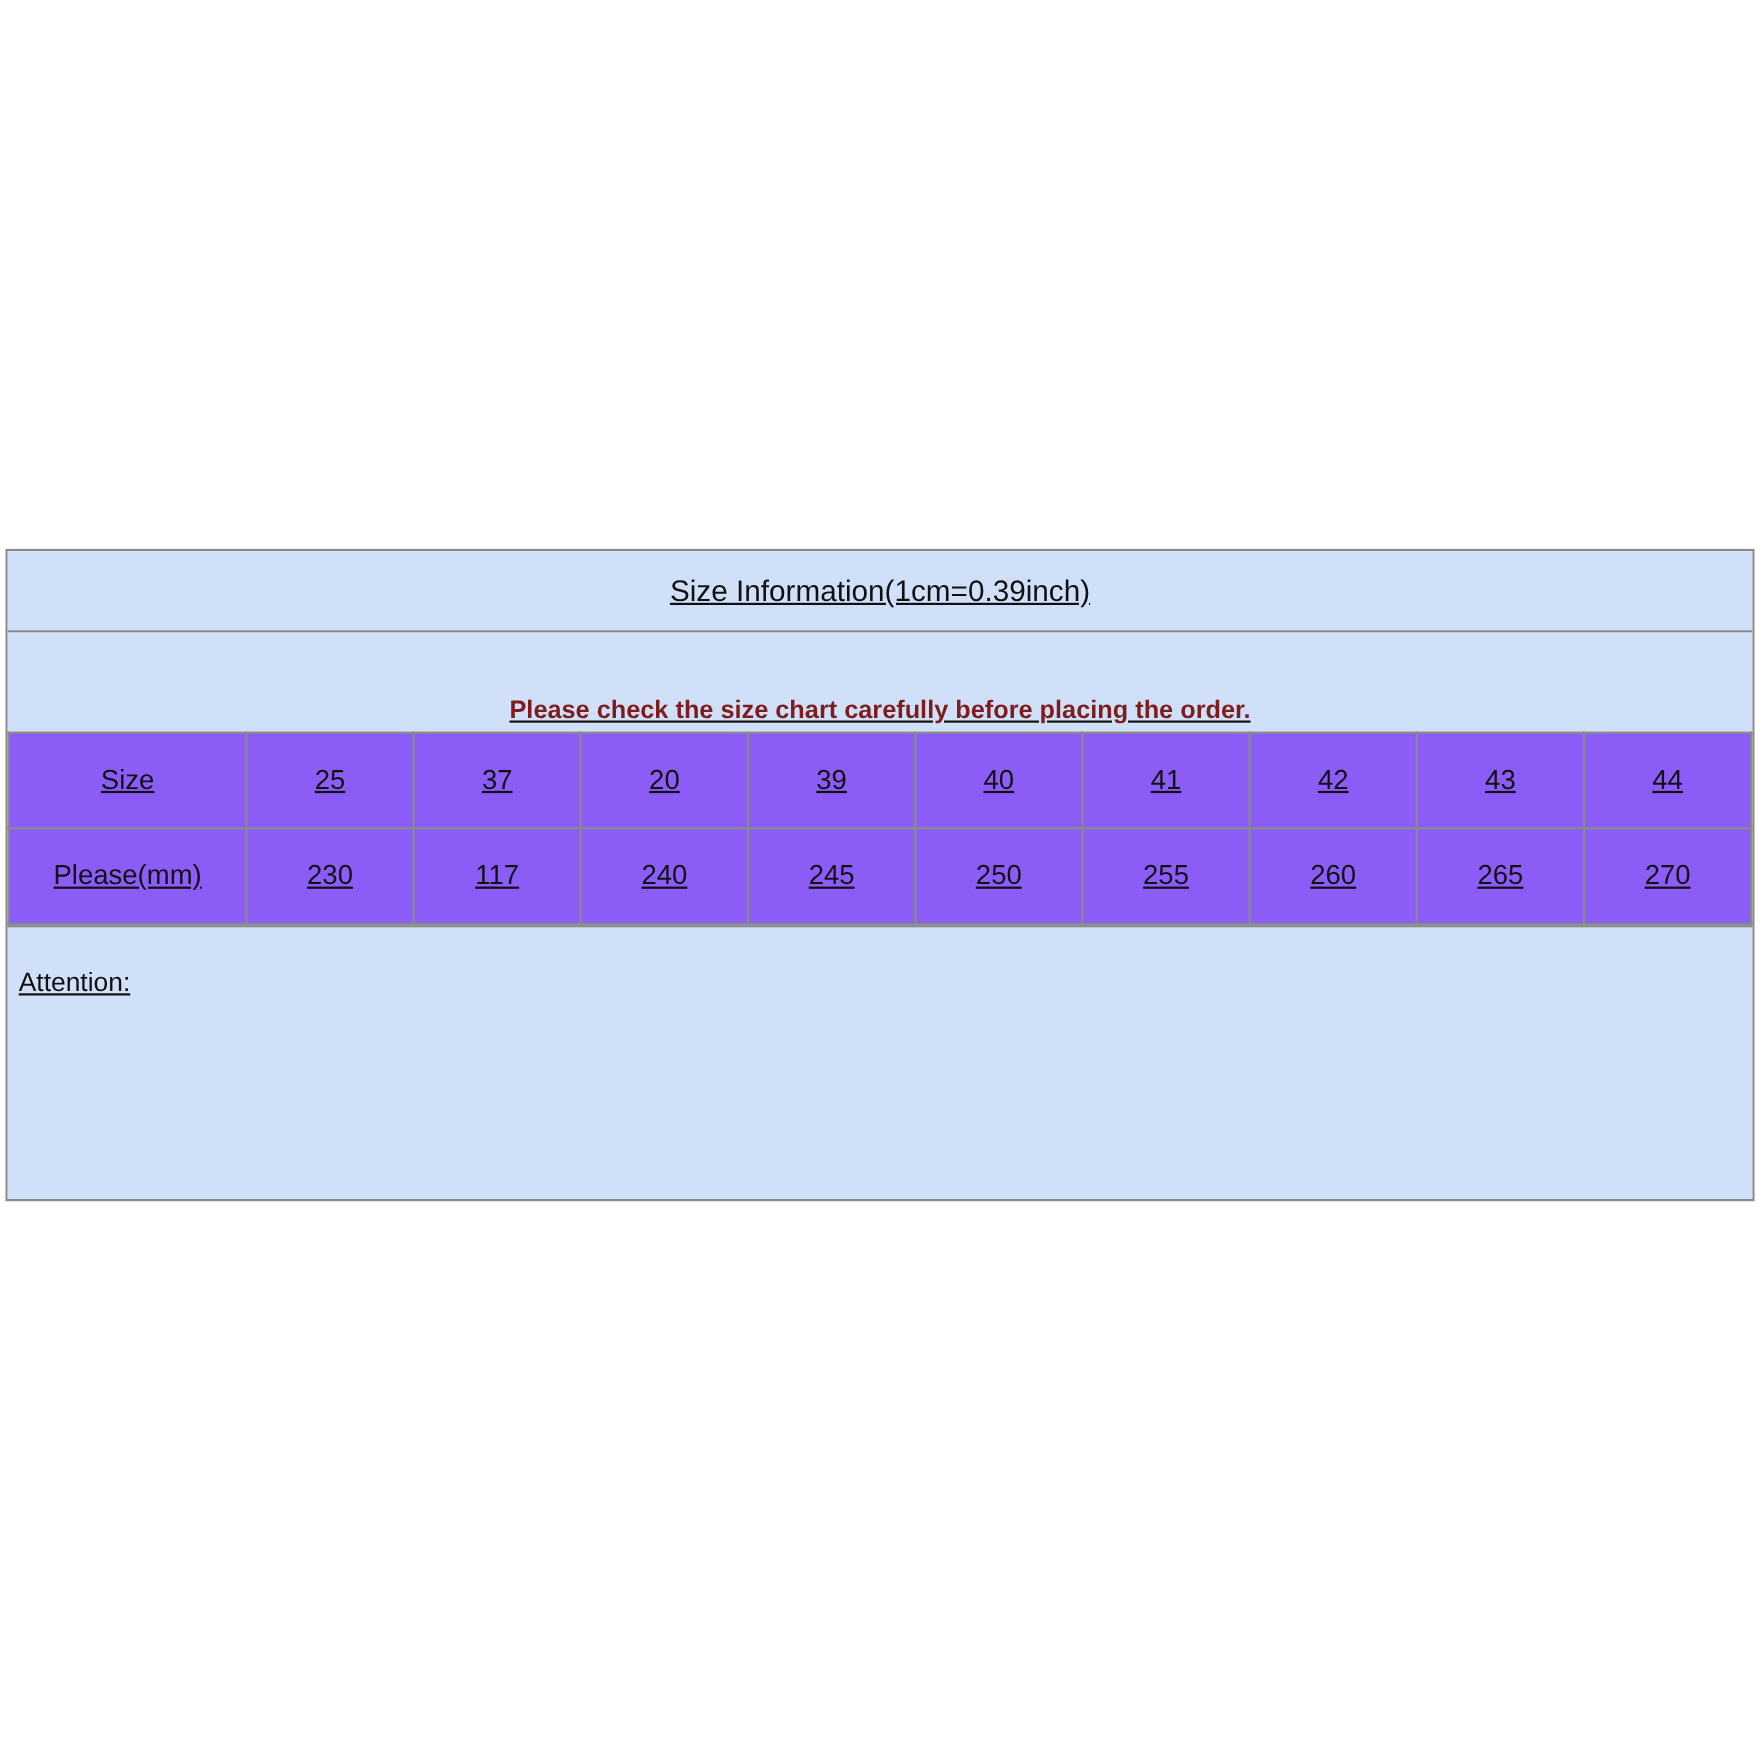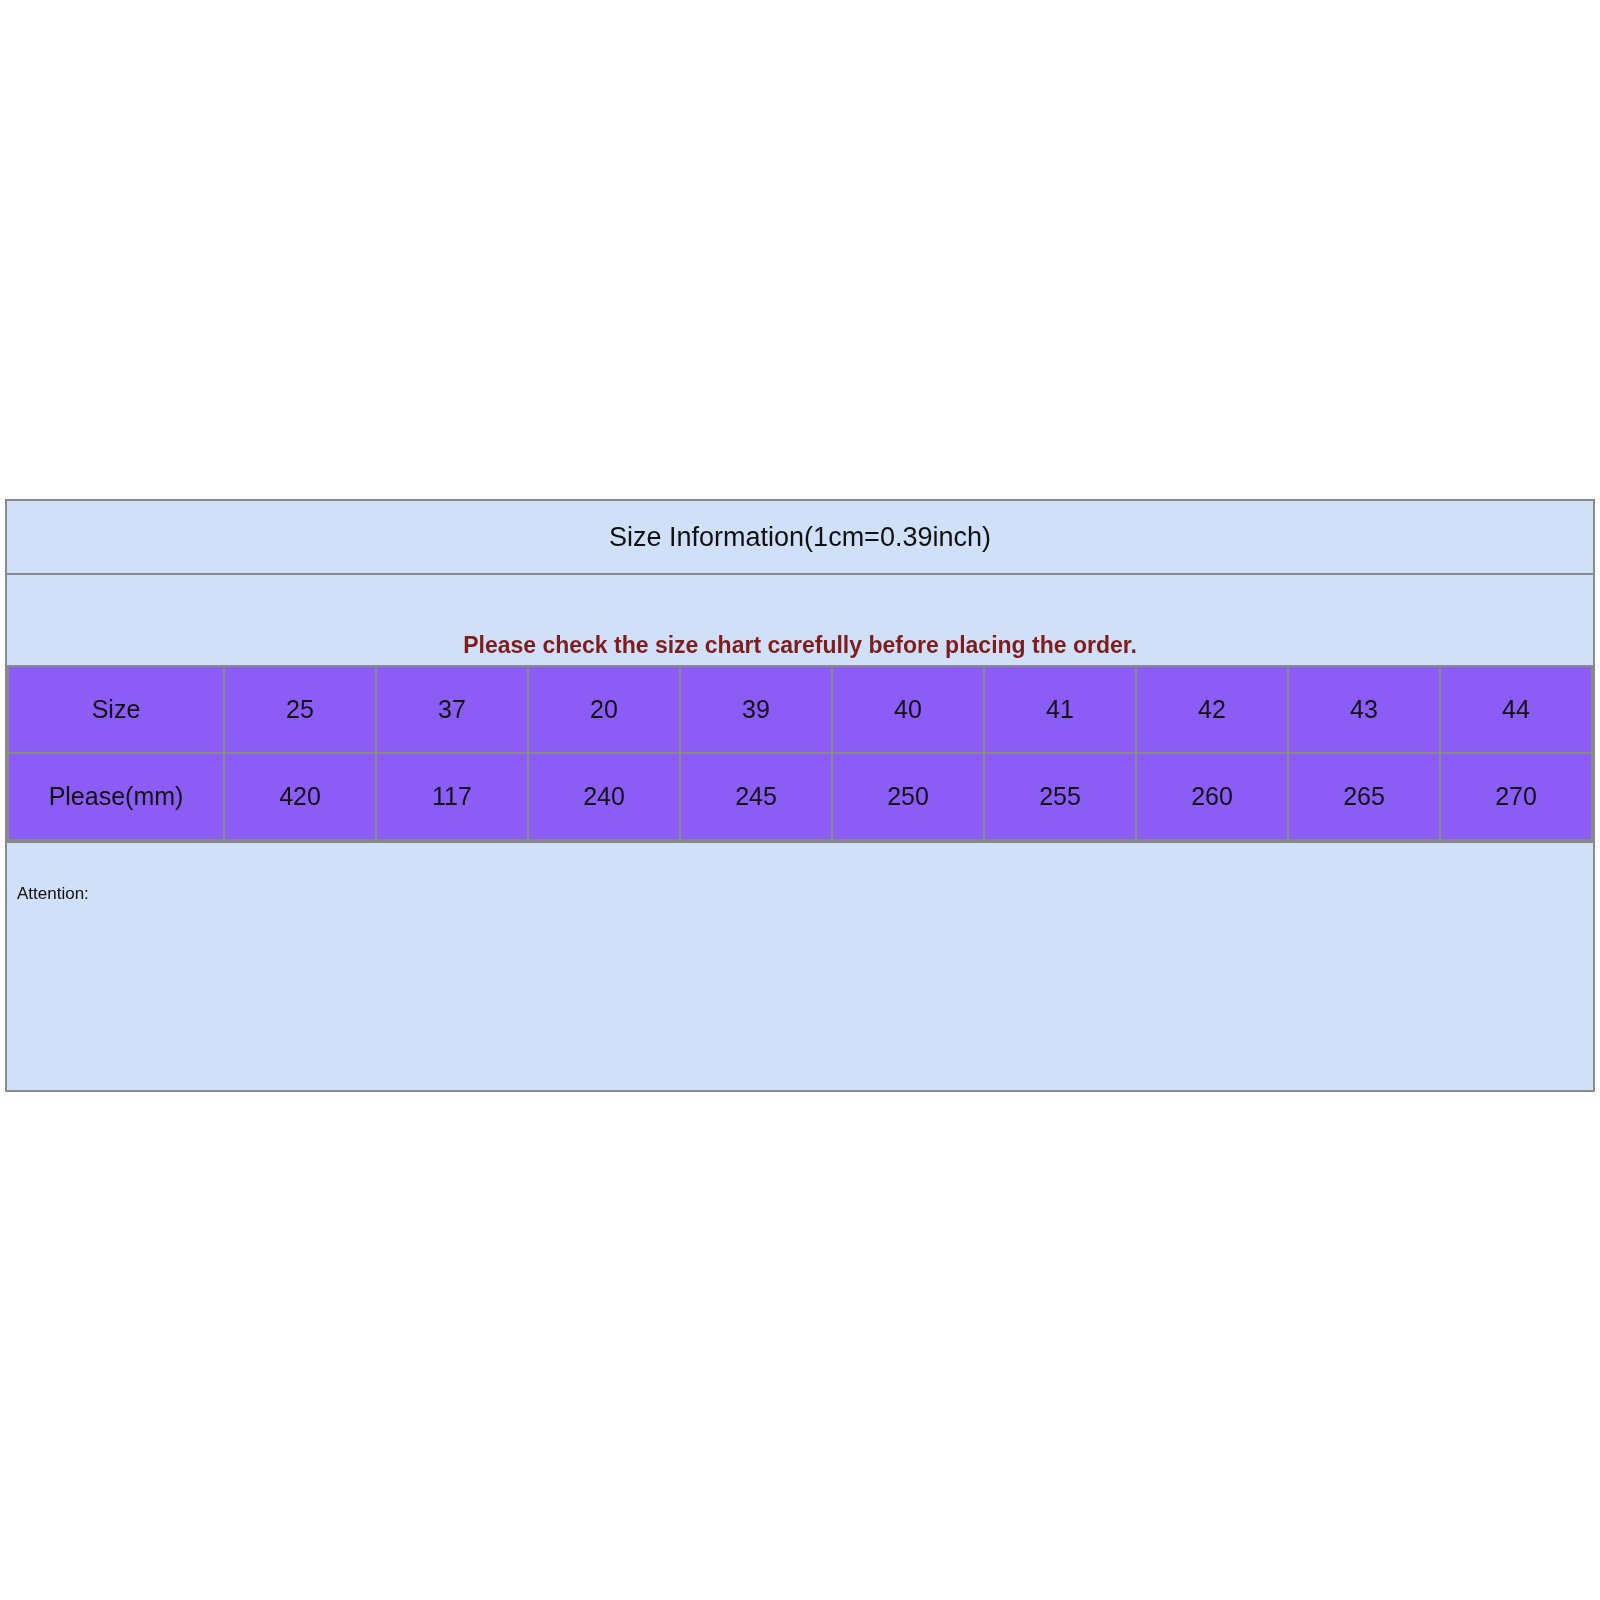--- a/index.html
+++ b/index.html
@@ -17,20 +17,21 @@
   }
 
   .size-chart {
     position: absolute;
     left: 5px;
     top: 499px;
     width: 1590px;
     border: 2px solid #8a8a8a;
     box-sizing: border-box;
     background: #ffffff;
+    text-decoration: underline;
   }
 
   .row-title {
     background: #cfe0f8;
     border-bottom: 2px solid #8a8a8a;
     height: 72px;
     display: flex;
     align-items: center;
     justify-content: center;
   }
@@ -72,21 +73,21 @@
   }
 
   .row-attention {
     background: #cfe0f8;
     border-top: 2px solid #8a8a8a;
     height: 249px;
     padding: 34px 10px 0 10px;
     box-sizing: border-box;
   }
   .att-line {
-    font-size: 17px;
+    font-size: 24px;
     line-height: 34px;
     color: #111111;
     white-space: nowrap;
   }
 </style>
 </head>
 <body>
 
 <div class="size-chart">
 
@@ -107,21 +108,21 @@
         <td>20</td>
         <td>39</td>
         <td>40</td>
         <td>41</td>
         <td>42</td>
         <td>43</td>
         <td>44</td>
       </tr>
       <tr>
         <td class="head-cell">Please(mm)</td>
-        <td>420</td>
+        <td>230</td>
         <td>117</td>
         <td>240</td>
         <td>245</td>
         <td>250</td>
         <td>255</td>
         <td>260</td>
         <td>265</td>
         <td>270</td>
       </tr>
     </tbody>

